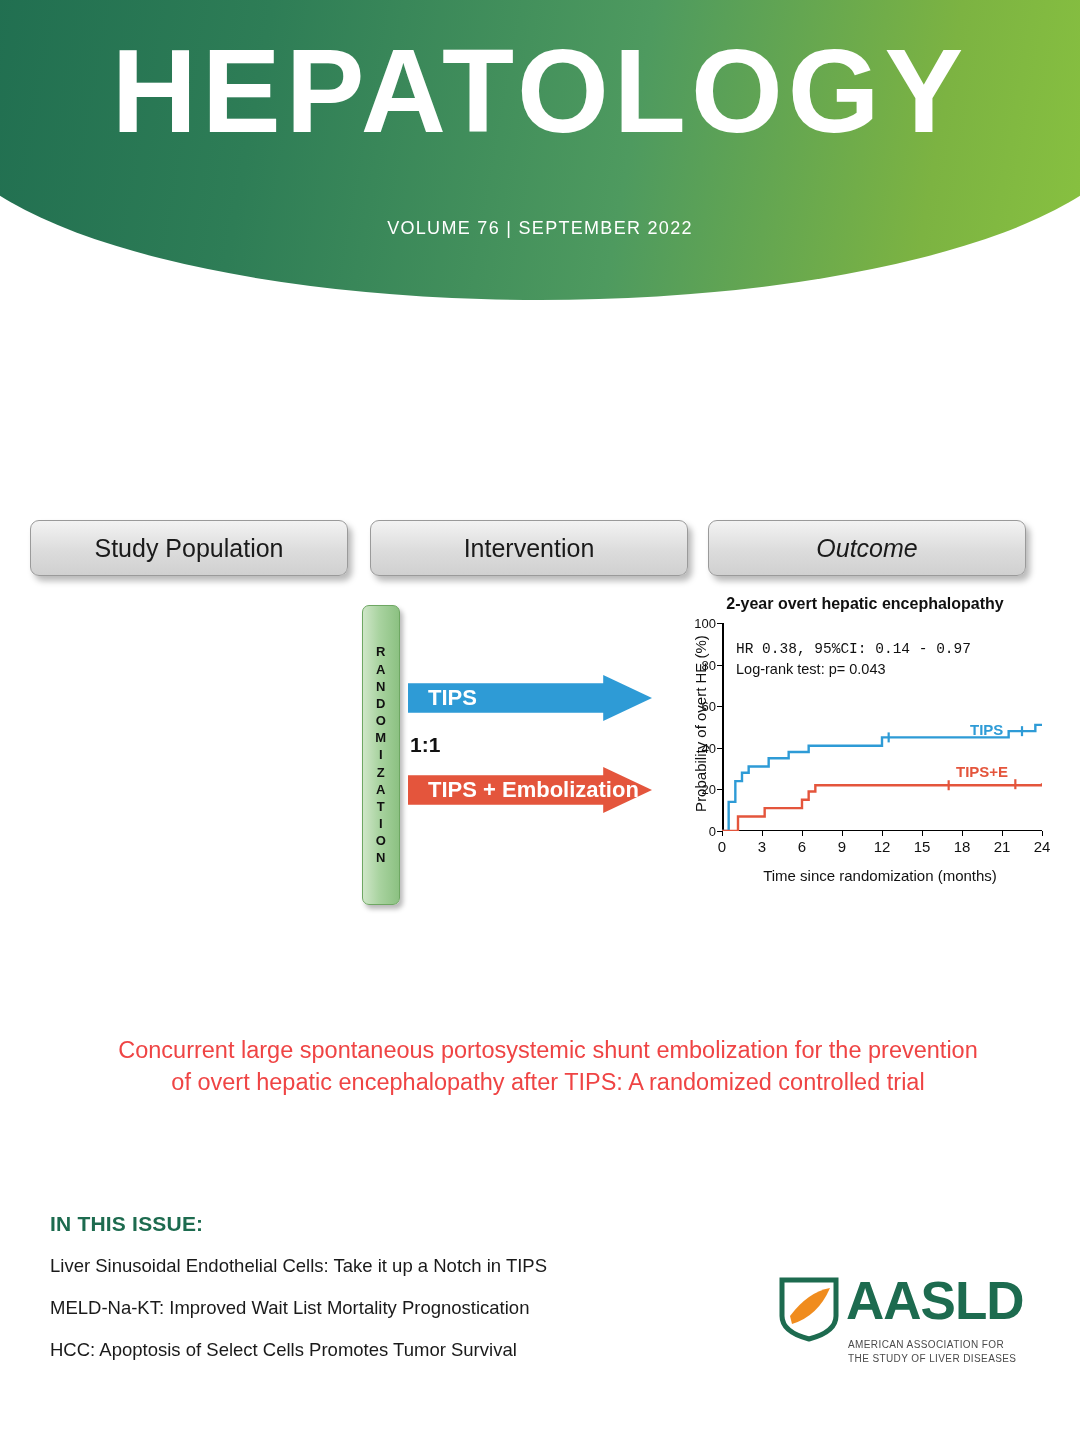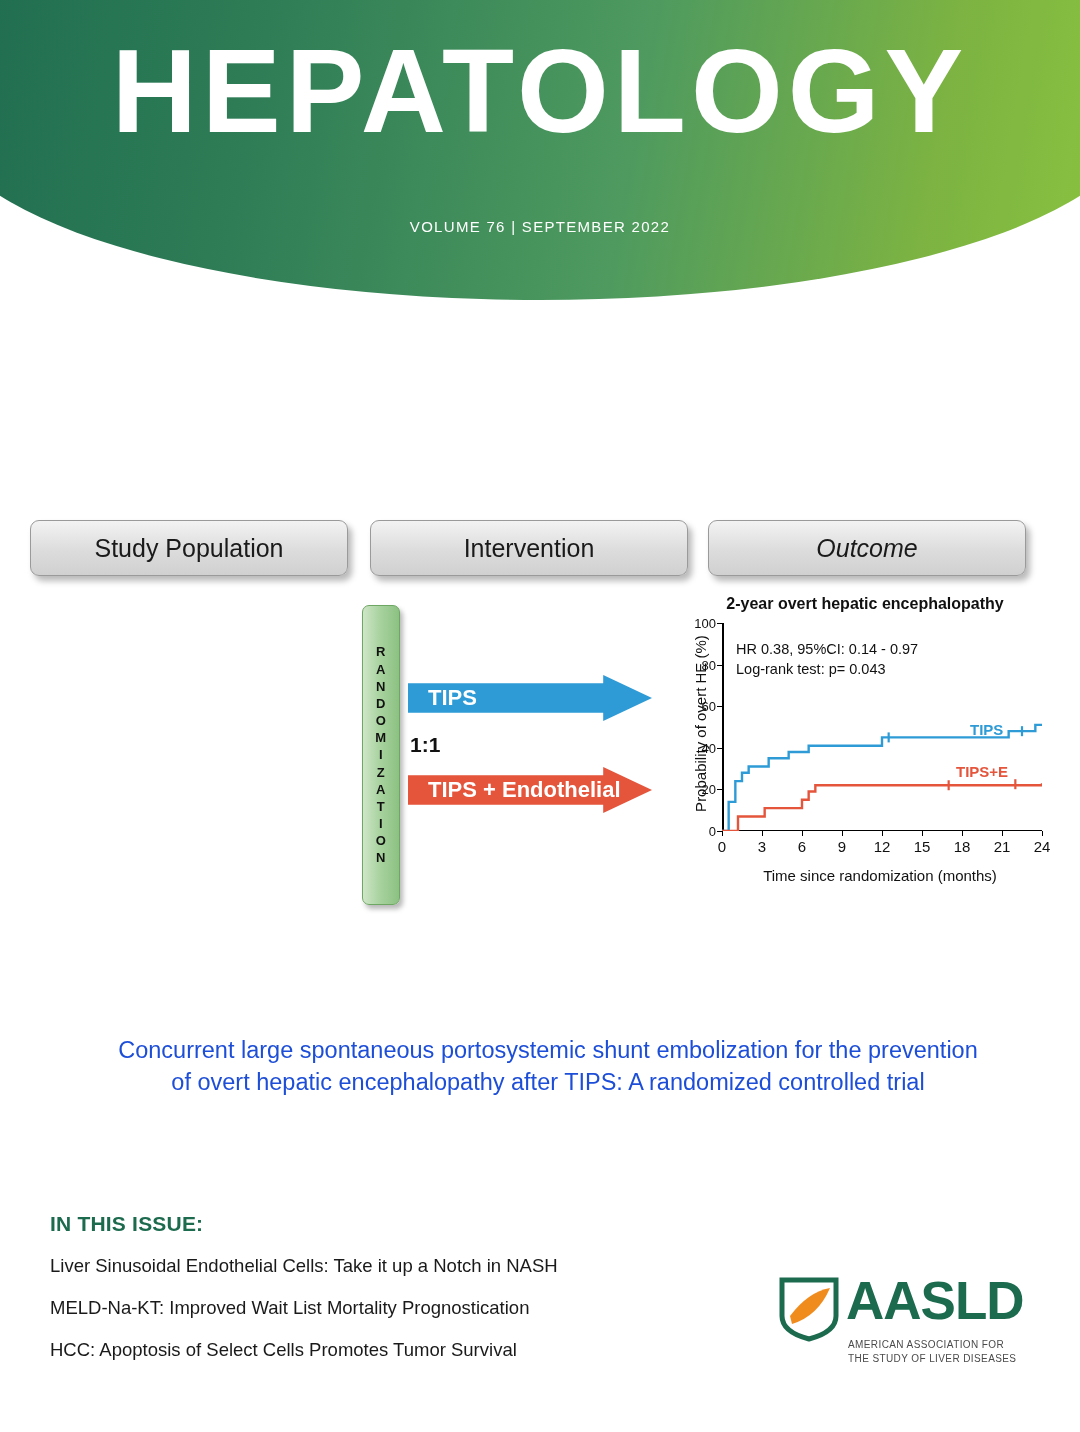--- a/index.html
+++ b/index.html
@@ -43,21 +43,21 @@
     line-height: 1;
     font-family: "Liberation Sans", sans-serif;
   }
   .volume-line {
     position: absolute;
     top: 218px;
     left: 0;
     width: 1080px;
     text-align: center;
     color: #ffffff;
-    font-size: 15px;
+    font-size: 18px;
     letter-spacing: 1.3px;
     font-family: "Liberation Sans", sans-serif;
   }
 
   
   .abstract {
     position: absolute;
     top: 505px;
     left: 0;
     width: 1080px;
@@ -248,21 +248,21 @@
   }
 
   
   .caption {
     position: absolute;
     top: 1035px;
     left: 108px;
     width: 880px;
     text-align: center;
     font-size: 23.5px;
-    color: #1d4ed8;
+    color: #ef4444;
     line-height: 1.35;
   }
 
   
   .issue {
     position: absolute;
     left: 50px;
     top: 1212px;
     width: 620px;
   }
@@ -350,21 +350,21 @@
     <span>O</span>
     <span>N</span>
   </div>
 
   <div class="ratio-label">1:1</div>
 
   <div class="arrow arrow-blue">
     <span>TIPS</span>
   </div>
   <div class="arrow arrow-red">
-    <span>TIPS + Endothelial</span>
+    <span>TIPS + Embolization</span>
   </div>
 
   <div class="chart-wrap">
     <div class="chart-title">2-year overt hepatic encephalopathy</div>
     <div class="y-axis-label">Probability of overt HE (%)</div>
     <div class="x-axis-label">Time since randomization (months)</div>
     <div class="plot" id="plot-area">
       <div class="axis-line" style="left:0;top:0;width:1.5px;height:208px;"></div>
       <div class="axis-line" style="left:0;bottom:0;width:320px;height:1.5px;"></div>
       <svg id="chart-svg" width="320" height="208" viewBox="0 0 320 208" style="position:absolute;left:0;top:0;">
@@ -399,32 +399,32 @@
         <div class="xtick-mark" style="left: 160px;"></div>
         <div class="xtick" style="left: 200px;">15</div>
         <div class="xtick-mark" style="left: 200px;"></div>
         <div class="xtick" style="left: 240px;">18</div>
         <div class="xtick-mark" style="left: 240px;"></div>
         <div class="xtick" style="left: 280px;">21</div>
         <div class="xtick-mark" style="left: 280px;"></div>
         <div class="xtick" style="left: 320px;">24</div>
         <div class="xtick-mark" style="left: 320px;"></div>
       </div>
-    <div class="stat-text" id="stat0" style="top:46px;left:76px;">HR 0.38, 95%CI: 0.14 - 0.97</div>
+    <div class="stat-text" id="stat0" style="top:46px;left:76px;font-family:Liberation Mono, monospace;">HR 0.38, 95%CI: 0.14 - 0.97</div>
     <div class="stat-text" id="stat1" style="top:66px;left:76px;">Log-rank test: p= 0.043</div>
     <div class="series-label" id="lab0" style="top:126px;left:310px;color:#2e9bd6;">TIPS</div>
     <div class="series-label" id="lab1" style="top:168px;left:296px;color:#e4553c;">TIPS+E</div>
   </div>
 </div>
 
 <div class="caption">Concurrent large spontaneous portosystemic shunt embolization for the prevention of overt hepatic encephalopathy after TIPS: A randomized controlled trial</div>
 
 <div class="issue">
   <div class="issue-title">IN THIS ISSUE:</div>
-  <div class="issue-item">Liver Sinusoidal Endothelial Cells: Take it up a Notch in NASH</div>
+  <div class="issue-item">Liver Sinusoidal Endothelial Cells: Take it up a Notch in TIPS</div>
   <div class="issue-item">MELD-Na-KT: Improved Wait List Mortality Prognostication</div>
   <div class="issue-item">HCC: Apoptosis of Select Cells Promotes Tumor Survival</div>
 </div>
 
 <div class="logo">
   <svg class="logo-mark" viewBox="0 0 62 66">
     <path d="M4 4 H58 V40 Q58 56 31 63 Q4 56 4 40 Z" fill="none" stroke="#1d6b4f" stroke-width="5"></path>
     <path d="M12 40 Q30 16 52 12 Q40 40 14 48 Z" fill="#f08c1e"></path>
   </svg>
   <div class="logo-text">AASLD</div>

